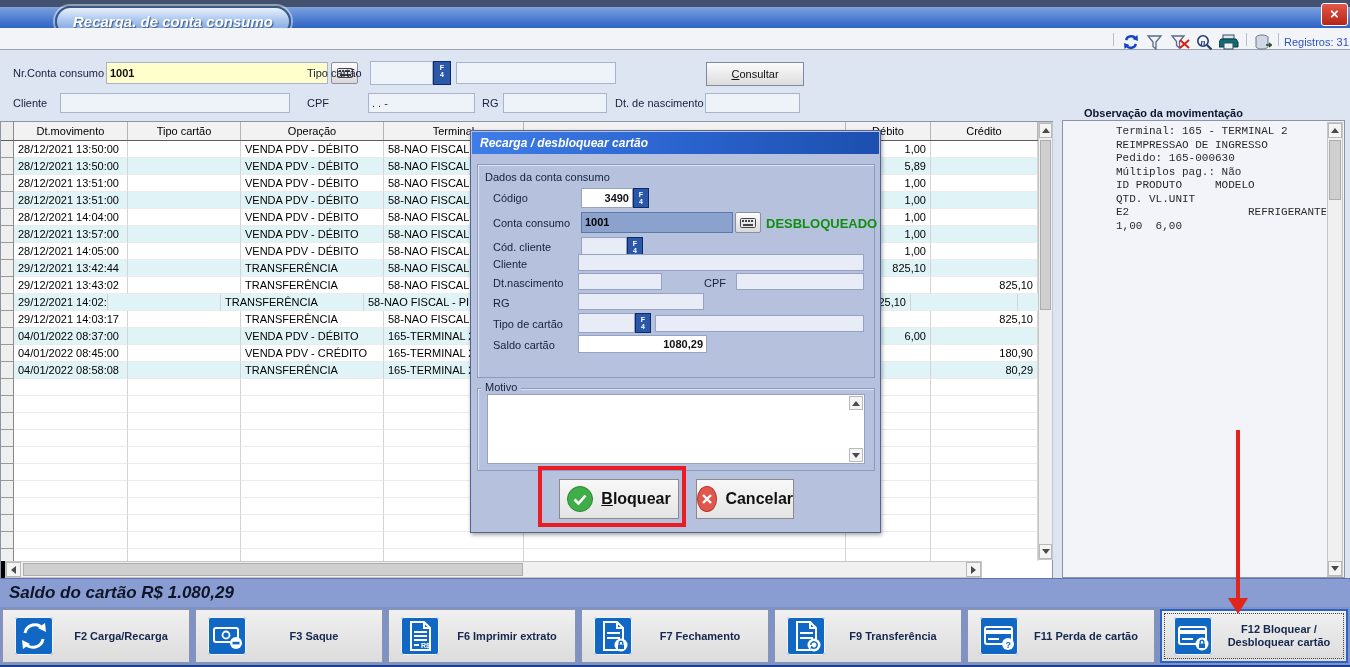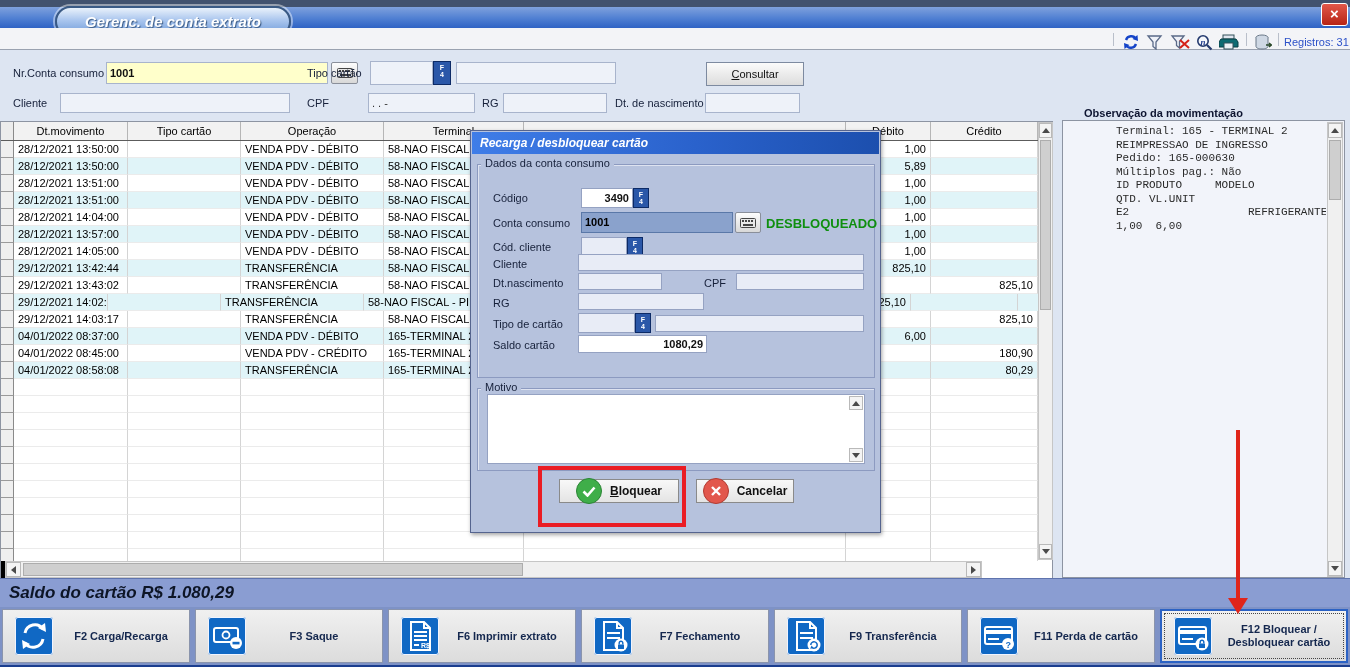--- a/index.html
+++ b/index.html
@@ -66,22 +66,22 @@
   
   .modal { left:470px; top:130px; width:411px; height:403px; background:#b6c2dd; border:1px solid #55648e; box-shadow:1px 2px 4px rgba(0,0,0,.35); z-index:50; }
   .modal-title { position:absolute; left:1px; top:1px; right:1px; height:22px;
     background:linear-gradient(90deg,#3f7de8 0%,#2a62cc 55%,#1c4fae 100%);
     color:#fff; font-size:12px; font-weight:bold; font-style:italic; line-height:22px; padding-left:8px; }
   .gbox { position:absolute; border:1px solid #8c9ac0; box-shadow:1px 1px 0 rgba(255,255,255,.55) inset; }
   .gbox-lbl { position:absolute; background:#b6c2dd; padding:0 4px; font-size:11px; color:#16203a; }
   .m-inp { position:absolute; border:1px solid #95a2c2; background:#e8ecf6; font-size:11px; color:#111; padding:0 3px; }
   .status-green { position:absolute; color:#0f8f0f; font-weight:bold; font-size:13px; }
   .mot-area { position:absolute; background:#fff; border:1px solid #95a2c2; }
-  .dlg-btn { position:absolute; height:24px; background:linear-gradient(180deg,#f8f8f8,#e4e4e4); border:1px solid #8a8a8a;
-    display:flex; align-items:center; justify-content:center; gap:8px; cursor:pointer; font-size:12px; font-weight:bold; color:#111; }
+  .dlg-btn { position:absolute; height:40px; background:linear-gradient(180deg,#f8f8f8,#e4e4e4); border:1px solid #8a8a8a;
+    display:flex; align-items:center; justify-content:center; gap:8px; cursor:pointer; font-size:16px; font-weight:bold; color:#111; }
   .circ { width:26px; height:26px; border-radius:50%; display:flex; align-items:center; justify-content:center; }
   .circ.green { background:#3fae49; border:1px solid #2a8534; }
   .circ.red { background:#e2574c; border:1px solid #b23a31; }
 
   
   .red-rect { left:538px; top:466px; width:148px; height:61px; border:4px solid #ea1c24; z-index:60; background:transparent; }
   .red-arrow-line { left:1236px; top:430px; width:4px; height:170px; background:#e0251a; z-index:70; }
   .red-arrow-head { left:1228px; top:598px; width:0; height:0; border-left:10px solid transparent; border-right:10px solid transparent;
     border-top:16px solid #e0251a; z-index:70; }
 
@@ -96,21 +96,21 @@
   .fbtn.active { border:2px solid #2b62c4; outline:1px dotted #444; outline-offset:-5px; }
   .bottom-strip { left:0; top:665px; width:1350px; height:2px; background:#1b3e8f; }
 </style>
 </head>
 <body>
 
 <div class="app">
 
   <div class="abs top-dark"></div>
   <div class="abs band"></div>
-  <div class="abs title-pill">Gerenc. de conta extrato</div>
+  <div class="abs title-pill">Recarga. de conta consumo</div>
   <div class="abs close-btn">×</div>
   <div class="abs white-strip"></div>
 
   <div class="abs tsep" style="left:1113px"></div>
   <span class="abs tico" style="left:1122px">
     <svg width="18" height="16" viewBox="0 0 18 16">
         <path d="M4 6 A5.5 5.5 0 0 1 14 5" fill="none" stroke="#1544c8" stroke-width="2.4"></path>
         <polygon points="15.5,1 16,7 10.5,5" fill="#1544c8"></polygon>
         <path d="M14 10 A5.5 5.5 0 0 1 4 11" fill="none" stroke="#1544c8" stroke-width="2.4"></path>
         <polygon points="2.5,15 2,9 7.5,11" fill="#1544c8"></polygon>
@@ -566,21 +566,21 @@
           </svg></span>
       <span class="ftxt">F12 Bloquear / Desbloquear cartão</span>
     </div>
   </div>
   <div class="abs bottom-strip"></div>
 
   <div class="abs modal">
     <div class="modal-title">Recarga / desbloquear cartão</div>
 
     <div class="gbox" style="left:6px; top:33px; width:398px; height:214px"></div>
-    <div class="gbox-lbl" style="left:10px; top:26px">Dados da conta consumo</div>
+    <div class="gbox-lbl" style="left:10px; top:40px">Dados da conta consumo</div>
 
     <div class="abs lbl" style="left:22px; top:61px">Código</div>
     <div class="m-inp white" style="left:110px; top:57px; width:52px; height:20px; background:#fff; font-weight:bold; text-align:right; line-height:18px">3490</div>
     <div class="f4-btn" style="position:absolute; left:162px; top:57px; width:16px; height:20px"><span>F</span><br><span>4</span></div>
 
     <div class="abs lbl" style="left:22px; top:86px">Conta consumo</div>
     <div class="m-inp" style="left:110px; top:81px; width:152px; height:21px; background:#8aa2cc; font-weight:bold; color:#000; line-height:19px; border-color:#5a78a8">1001</div>
     <div class="kb-btn" style="position:absolute; left:264px; top:81px; width:26px; height:21px">
       <svg width="16" height="10" viewBox="0 0 16 10">
           <rect x="0.5" y="0.5" width="15" height="9" rx="1" fill="#e8e8e8" stroke="#444"></rect>

